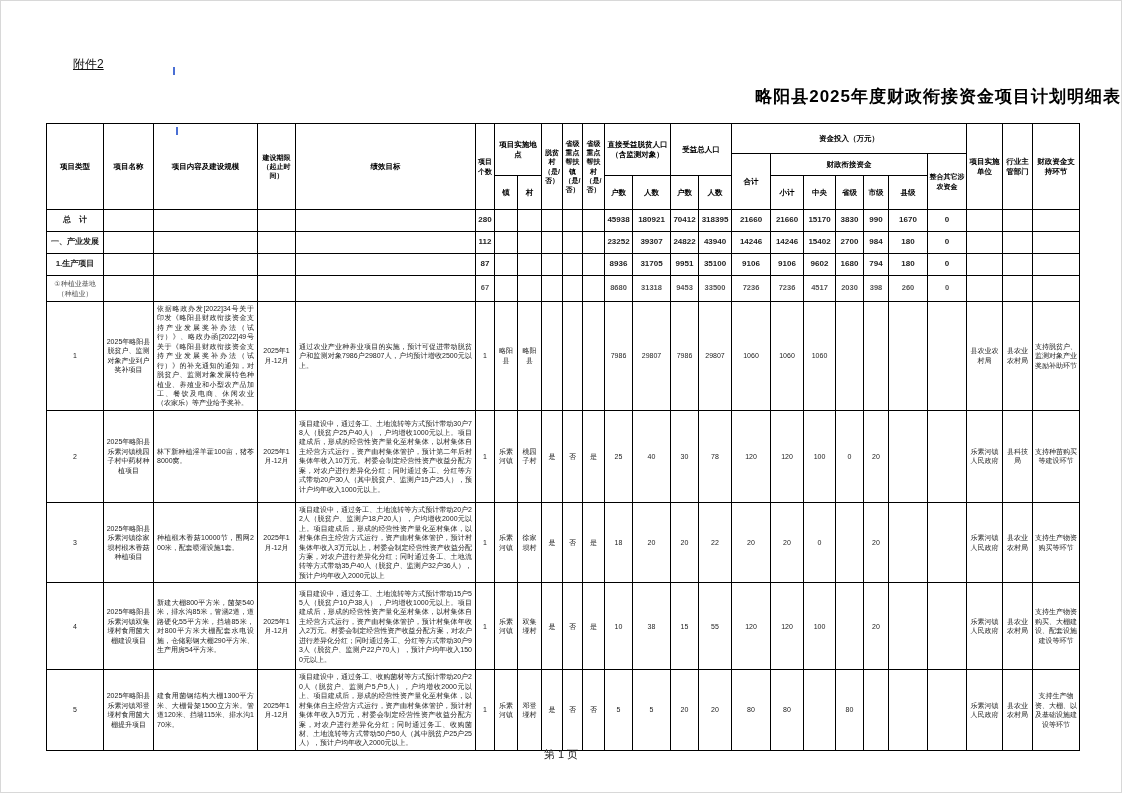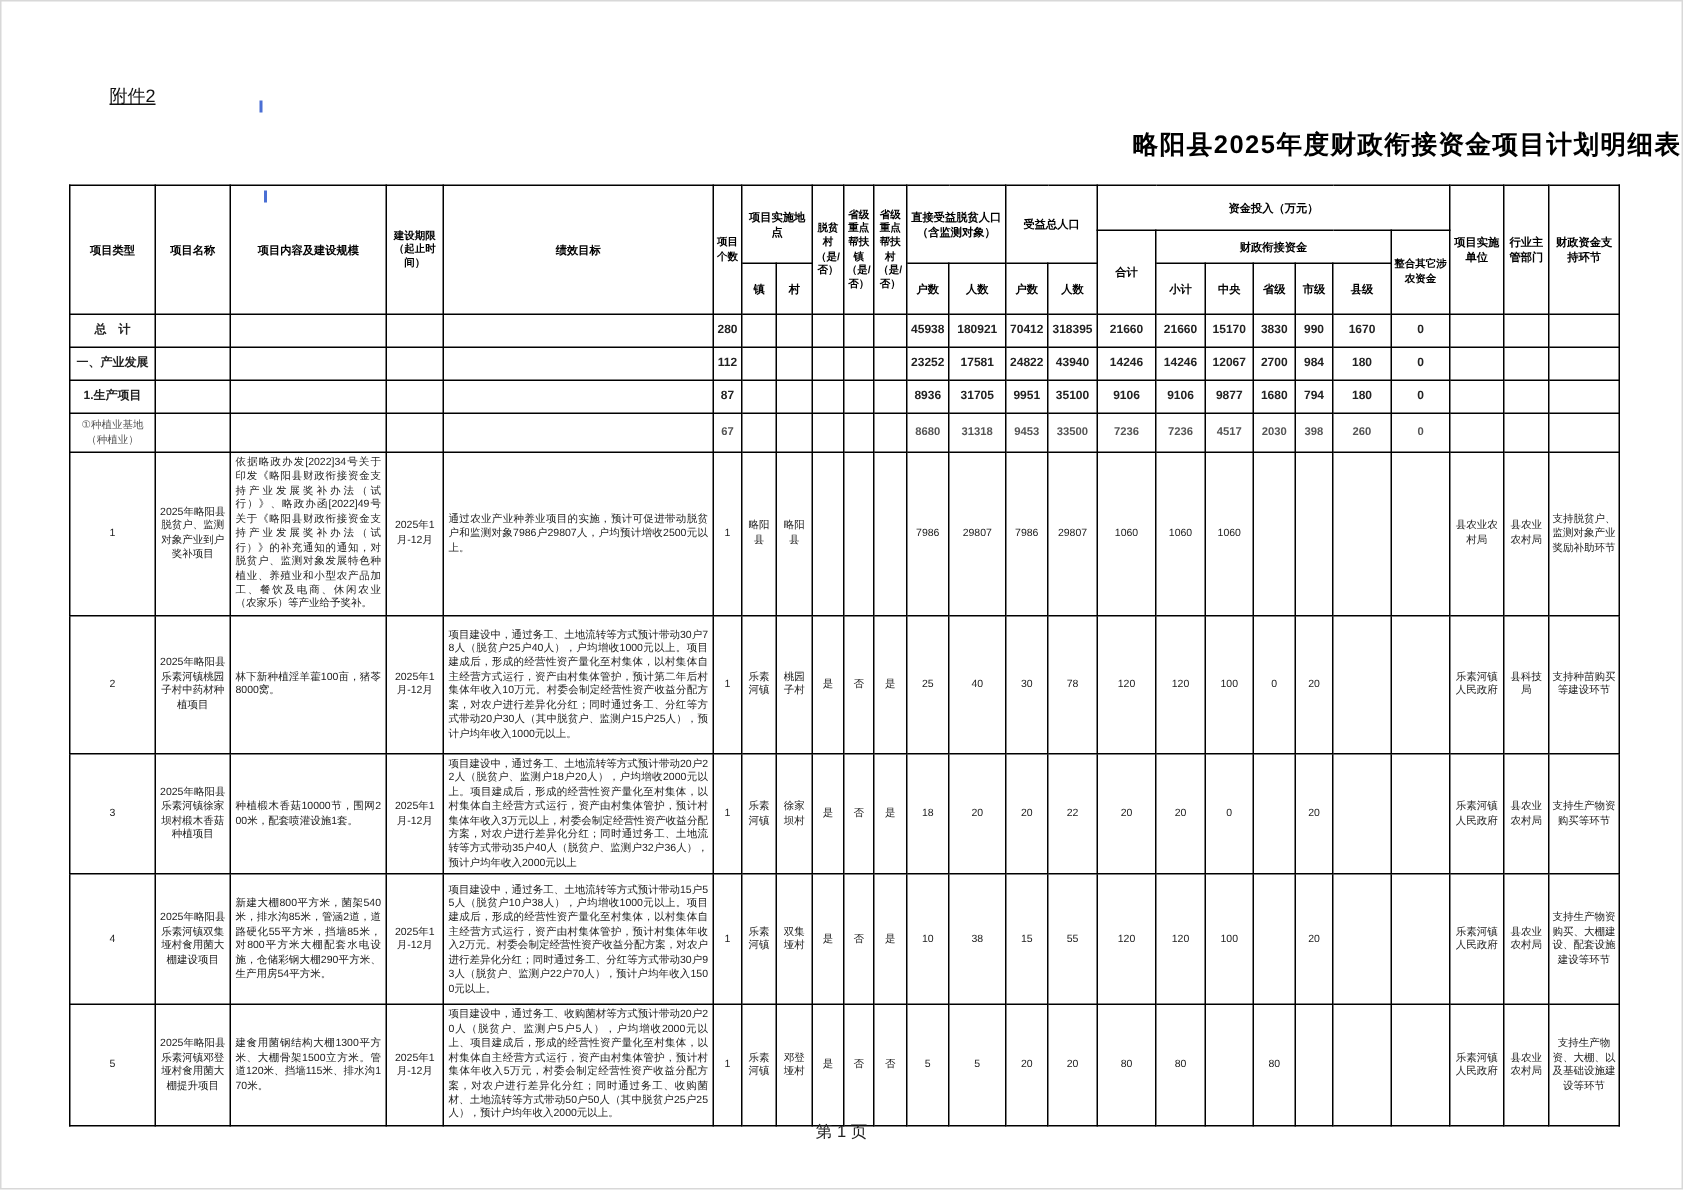--- a/index.html
+++ b/index.html
@@ -144,26 +144,26 @@
           <td></td>
           <td></td>
           <td></td>
       <td>112</td>
       <td></td>
           <td></td>
           <td></td>
           <td></td>
           <td></td>
       <td>23252</td>
-      <td>17581</td>
+      <td>39307</td>
       <td>24822</td>
       <td>43940</td>
       <td>14246</td>
       <td>14246</td>
-      <td>12067</td>
+      <td>15402</td>
       <td>2700</td>
       <td>984</td>
       <td>180</td>
       <td>0</td>
       <td></td>
           <td></td>
           <td></td>
     </tr>
 
     <tr class="sum">
@@ -177,21 +177,21 @@
           <td></td>
           <td></td>
           <td></td>
           <td></td>
       <td>8936</td>
       <td>31705</td>
       <td>9951</td>
       <td>35100</td>
       <td>9106</td>
       <td>9106</td>
-      <td>9877</td>
+      <td>9602</td>
       <td>1680</td>
       <td>794</td>
       <td>180</td>
       <td>0</td>
       <td></td>
           <td></td>
           <td></td>
     </tr>
 
     <tr class="sum sum4">

